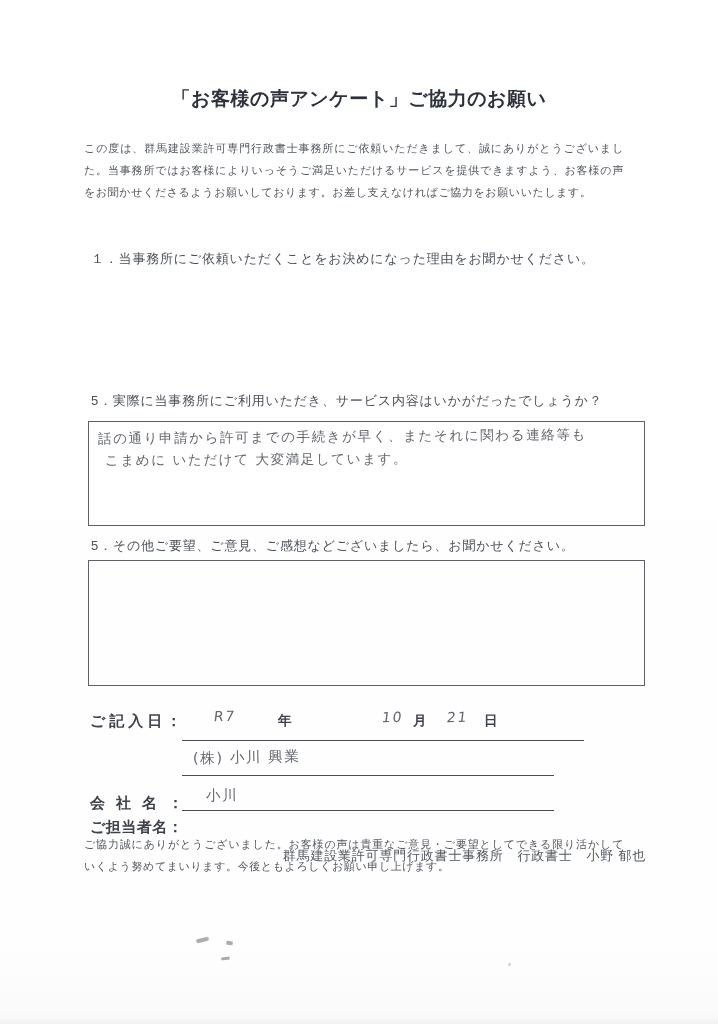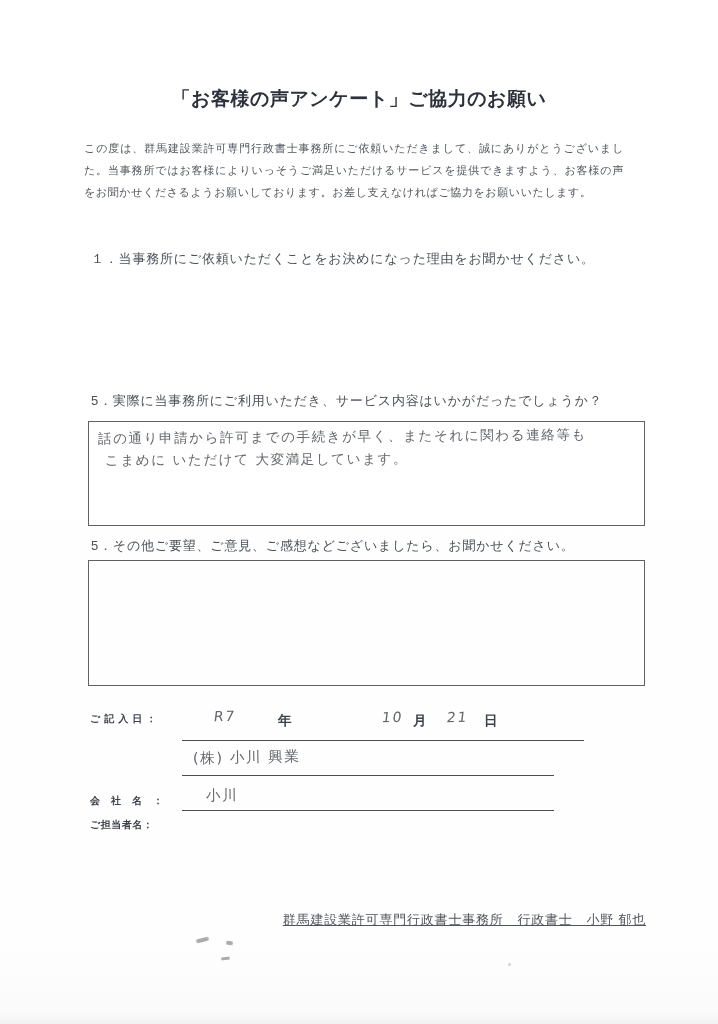--- a/index.html
+++ b/index.html
@@ -70,45 +70,44 @@
   }
   .hand-a1 { left: 9px; top: 6px; transform: rotate(-0.4deg); position: absolute; }
   .hand-a2a { left: 9px; top: 6px; transform: rotate(-0.5deg); position: absolute; }
   .hand-a2b { left: 16px; top: 29px; transform: rotate(-0.3deg); position: absolute; }
   .hand-num { transform: skewX(-8deg) rotate(-1deg); font-size: 14px; }
   .hand-company { transform: rotate(-1.2deg); font-size: 14.5px; }
   .hand-contact { transform: rotate(-0.8deg); font-size: 14.5px; }
 
   
   .field-label {
-    font-size: 10px;
+    font-size: 15px;
     font-weight: bold;
     color: #3c414a;
     white-space: nowrap;
   }
   .ls-date { letter-spacing: 4px; }
   .ls-company { letter-spacing: 11px; margin-top: 44px; }
   .ls-contact { letter-spacing: 0.5px; }
   .unit {
     font-size: 13.5px;
     font-weight: bold;
     color: #3c414a;
   }
   .field-line {
     height: 0;
     border-top: 1.8px solid #4a4d53;
   }
 
   .signature {
-    right: 72px; top: 911px;
+    right: 72px; top: 847px;
     font-size: 13px;
     letter-spacing: 0.8px;
     color: #50555d;
     white-space: nowrap;
-    text-decoration: underline;
   }
 
   
   .smudge {
     background: #8f9094;
     border-radius: 2px;
     filter: blur(0.6px);
     opacity: 0.75;
   }
   .smudge-1 { left: 196px; top: 938px; width: 13px; height: 4px; transform: rotate(-14deg); }
@@ -146,20 +145,21 @@
   <div class="abs field-line" style="left:182px; top:740px; width:402px;"></div>
 
   <div class="abs field-label ls-company" style="left:90px; top:750px;">会社名：</div>
   <span class="abs hand hand-company" style="left:193px; top:748px;">(株) 小川 興業</span>
   <div class="abs field-line" style="left:182px; top:775px; width:372px;"></div>
 
   <div class="abs field-label ls-contact" style="left:90px; top:786px;margin-top:32px;">ご担当者名：</div>
   <span class="abs hand hand-contact" style="left:206px; top:786px;text-align:right;">小川</span>
   <div class="abs field-line" style="left:182px; top:810px; width:372px;"></div>
 
+  <div class="abs thanks">ご協力誠にありがとうございました。お客様の声は貴重なご意見・ご要望としてできる限り活かしていくよう努めてまいります。今後ともよろしくお願い申し上げます。</div>
 
   <div class="abs signature">群馬建設業許可専門行政書士事務所　行政書士　小野 郁也</div>
 
   <div class="abs smudge smudge-1"></div>
   <div class="abs smudge smudge-2"></div>
   <div class="abs smudge smudge-3"></div>
   <div class="abs speck"></div>
 
 </div>
 

